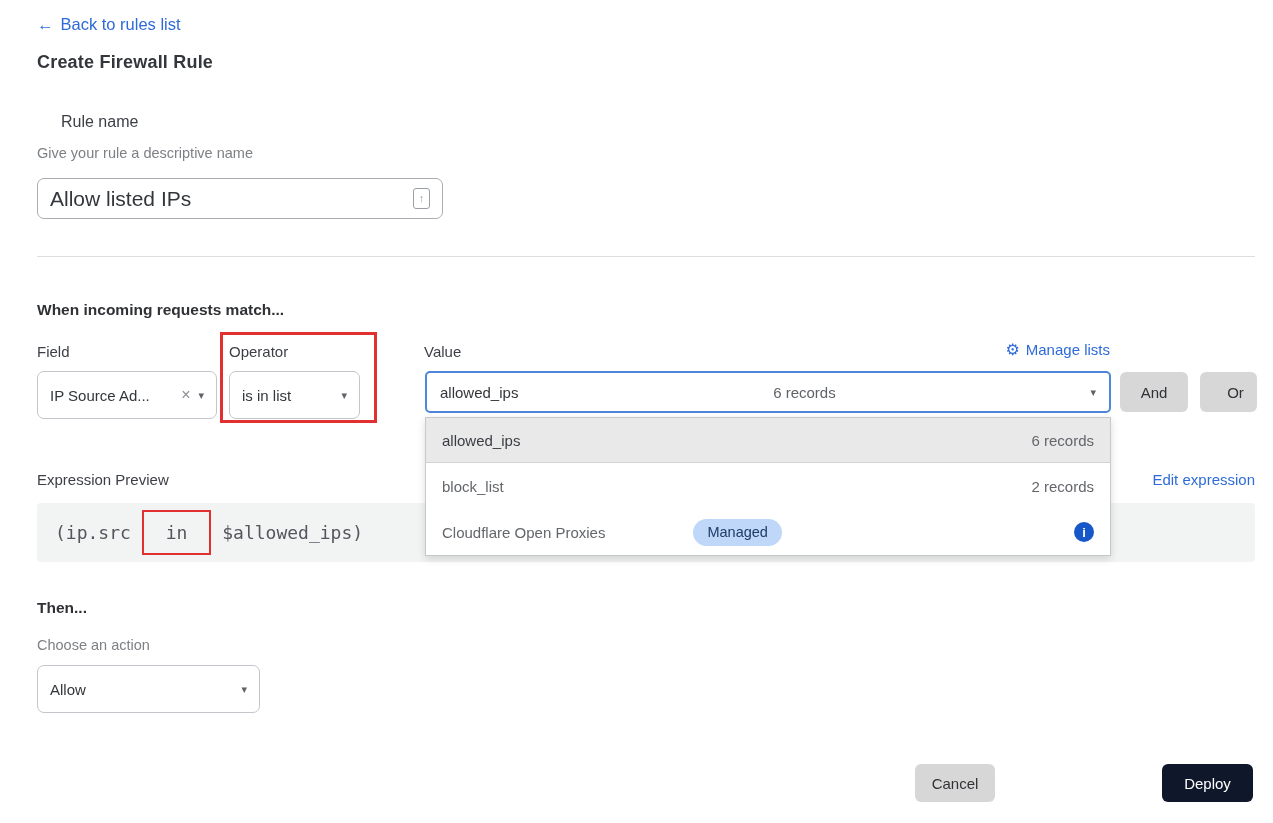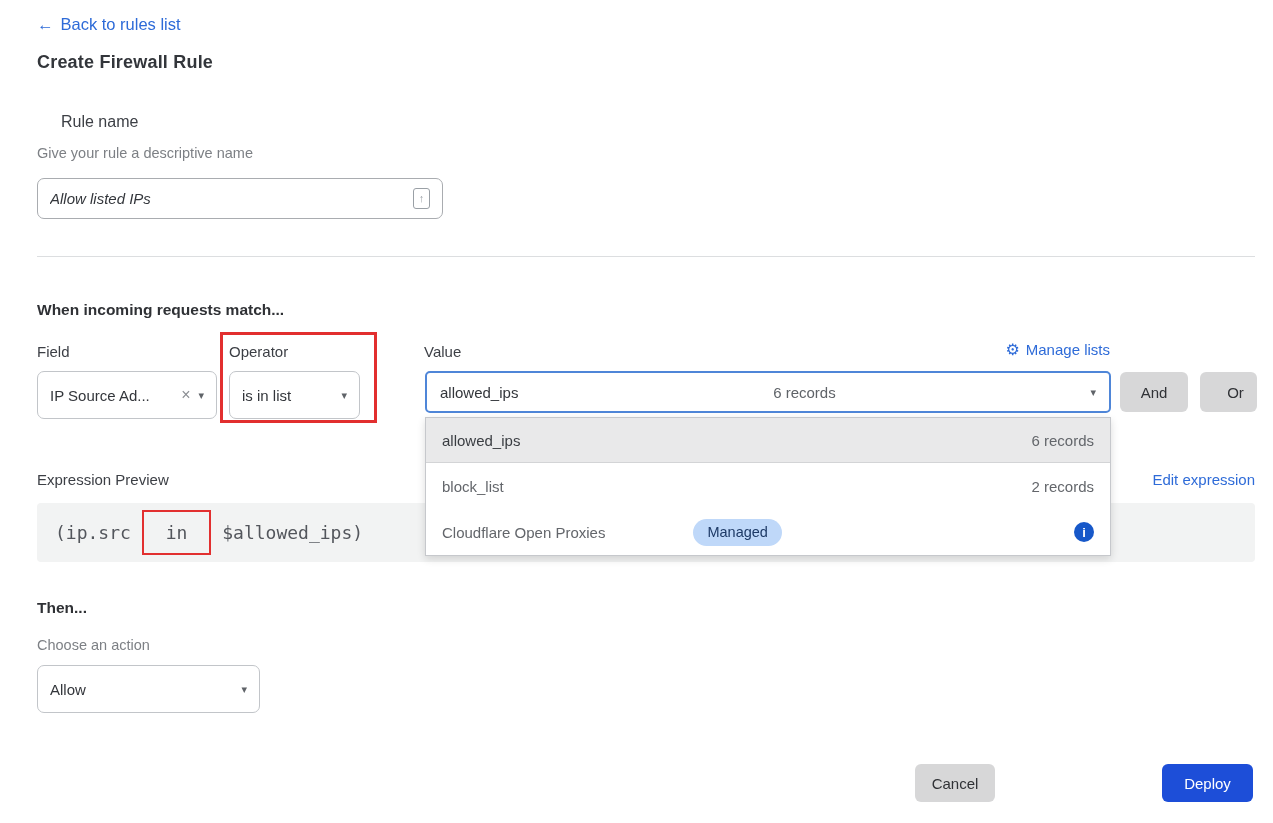--- a/index.html
+++ b/index.html
@@ -33,23 +33,22 @@
 
   .rule-name-label { left: 37px; top: 113px; margin-left: 24px; }
   .rule-name-hint  { left: 37px; top: 145px; }
   .rule-name-input-wrap {
     left: 37px; top: 178px; width: 406px; height: 41px;
     border: 1px solid #a9acb0; border-radius: 7px; background: #fff;
     display: flex; align-items: center; padding: 0 12px;
   }
   .rule-name-input-wrap input {
     border: none; outline: none; flex: 1;
-    font-family: "Liberation Sans", sans-serif; font-size: 15px; color: #33363b;
+    font-family: "Liberation Sans", sans-serif; font-size: 21px; color: #33363b;
     background: transparent;
-    font-style: italic;
   }
   .autofill-icon {
     width: 17px; height: 21px; flex: none;
     border: 1.5px solid #9aa0a6; border-radius: 3px;
     display: flex; align-items: center; justify-content: center;
     color: #9aa0a6; font-size: 11px; line-height: 1;
   }
 
   .divider { left: 37px; top: 256px; width: 1218px; height: 1px; background: #dcdee0; }
 
@@ -149,21 +148,21 @@
 
   
   .then-heading { left: 37px; top: 599px; }
   .action-hint  { left: 37px; top: 637px; }
 
   
   .cancel-btn { left: 915px;  top: 764px; width: 80px;  height: 38px; }
   .save-btn   { left: 1013px; top: 764px; width: 122px; height: 38px; }
   .deploy-btn {
     left: 1162px; top: 764px; width: 91px; height: 38px;
-    background: #1d4ed8; border: none; border-radius: 6px;
+    background: #0f172a; border: none; border-radius: 6px;
     font-family: "Liberation Sans", sans-serif; font-size: 15px; color: #ffffff;
     display: flex; align-items: center; justify-content: center; cursor: pointer;
   }
 
   
   .annotation-box {
     border: 3px solid #e22f2f; background: transparent;
     pointer-events: none; z-index: 20;
   }
   .annotation-operator { left: 220px; top: 332px; width: 157px; height: 91px; }

